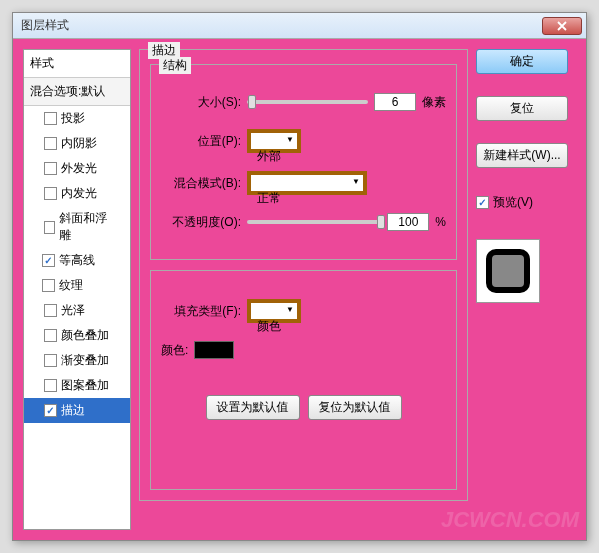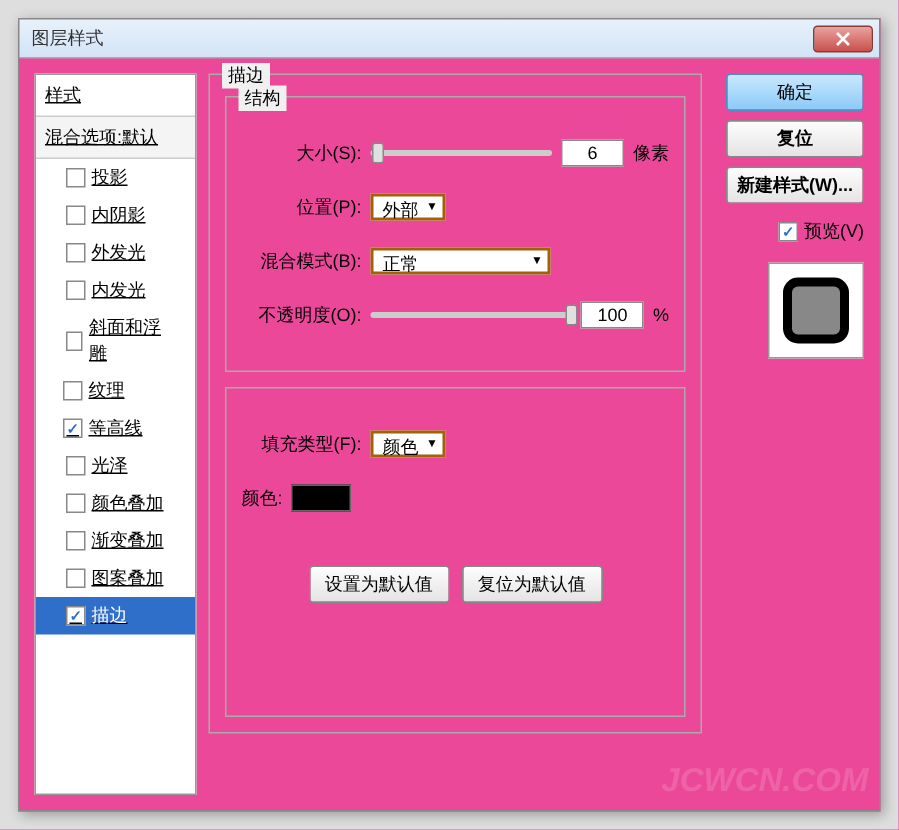--- a/index.html
+++ b/index.html
@@ -2,48 +2,48 @@
 <html><head>
 <meta charset="utf-8">
 <style>
 * { box-sizing: border-box; font-family: "Microsoft YaHei", SimSun, Arial, sans-serif; font-size: 12px; }
 body { margin: 0; background: #dedede; padding: 12px; }
 .dialog { width: 575px; height: 529px; background: #ec4899; border: 1px solid #888; box-shadow: 2px 2px 8px rgba(0,0,0,0.3); }
 .titlebar { height: 26px; background: linear-gradient(#e8f1fb, #d2e4f7); display: flex; align-items: center; padding: 0 4px 0 8px; border-bottom: 1px solid #aaa; }
 .titlebar-text { flex: 1; color: #333; }
 .close-btn { width: 40px; height: 18px; background: linear-gradient(#e9a3a0, #c9514b); border: 1px solid #8a3b36; border-radius: 3px; display: flex; align-items: center; justify-content: center; color: #fff; font-weight: bold; cursor: pointer; }
 .body { display: flex; padding: 10px; gap: 8px; height: calc(100% - 26px); }
-.left-panel { width: 108px; border: 1px solid #999; background: #fff; text-decoration: underline; }
+.left-panel { width: 108px; border: 1px solid #999; background: #fff; }
 .left-header { padding: 5px 6px; border-bottom: 1px solid #ccc; }
 .left-subheader { padding: 5px 6px; background: #f4f4f4; border-bottom: 1px solid #ccc; }
 .style-item { padding: 4px 20px; display: flex; align-items: center; gap: 4px; }
 .style-item.sub { padding-left: 18px; }
 .style-item.selected { background: #2f6fc9; color: #fff; }
 .cb { width: 13px; height: 13px; border: 1px solid #888; background: #fff; display: inline-flex; align-items: center; justify-content: center; font-size: 10px; }
 .cb.checked::after { content: "✓"; color: #2f6fc9; font-weight: bold; }
 .style-item.selected .cb.checked::after { color: #2f6fc9; }
 
 .center-panel { flex: 1; position: relative; }
 .fieldset { border: 1px solid #aaa; padding: 8px 10px 10px; margin-bottom: 8px; position: relative; }
 .fieldset-label { position: absolute; top: -8px; left: 8px; background: #f0f0f0; padding: 0 4px; }
 .inner-fieldset { border: 1px solid #aaa; padding: 10px; margin-top: 6px; position: relative; }
 .row { display: flex; align-items: center; margin: 18px 0; gap: 6px; }
 .row-label { width: 80px; text-align: right; }
 .slider { flex: 1; height: 4px; background: #ccc; position: relative; border-radius: 2px; }
 .slider-thumb { position: absolute; width: 8px; height: 14px; background: #e0e0e0; border: 1px solid #888; border-radius: 2px; top: -5px; transform: translateX(-50%); }
 .num-input { width: 42px; height: 18px; border: 1px solid #888; background: #fff; text-align: center; padding: 1px; }
-.select { border: 2px solid #a16207; background: #fff; padding: 1px 16px 1px 6px; position: relative; display: inline-block; min-width: 50px; height: 18px; }
+.select { border: 4px solid #a16207; background: #fff; padding: 15px 16px 1px 6px; position: relative; display: inline-block; min-width: 50px; height: 18px; }
 .select::after { content: "▼"; position: absolute; right: 3px; top: 2px; font-size: 8px; }
 .color-swatch { width: 40px; height: 18px; background: #000; border: 1px solid #666; display: inline-block; }
 .btn-row { display: flex; gap: 8px; justify-content: center; margin-top: 36px; }
 .btn { padding: 3px 10px; background: linear-gradient(#fdfdfd, #e4e4e4); border: 1px solid #888; border-radius: 3px; cursor: pointer; }
 
-.right-panel { width: 100px; display: flex; flex-direction: column; gap: 6px; align-items: flex-end; }
+.right-panel { width: 100px; display: flex; flex-direction: column; gap: 22px; align-items: flex-start; }
 .btn-primary { width: 92px; padding: 3px 0; background: linear-gradient(#c9e8ff, #8ccaf7); border: 1px solid #4a90c2; border-radius: 3px; text-align: center; cursor: pointer; }
-.btn-side { width: 92px; padding: 3px 0; background: linear-gradient(#fdfdfd, #e4e4e4); border: 1px solid #888; border-radius: 3px; text-align: center; cursor: pointer; font-weight: bold; }
+.btn-side { width: 92px; padding: 3px 0; background: linear-gradient(#fdfdfd, #e4e4e4); border: 1px solid #888; border-radius: 3px; text-align: center; cursor: pointer; }
 .preview-row { display: flex; align-items: center; gap: 4px; margin-top: 4px; }
 .preview-box { width: 64px; height: 64px; background: #fff; border: 1px solid #999; display: flex; align-items: center; justify-content: center; margin-top: 6px; }
 .preview-shape { width: 44px; height: 44px; background: #888; border: 6px solid #000; border-radius: 10px; }
 
 .watermark { position: fixed; bottom: 20px; right: 20px; font-size: 22px; font-weight: bold; color: rgba(255,255,255,0.15); font-style: italic; pointer-events: none; }
 </style>
 </head>
 <body>
 
 <div class="dialog">
@@ -75,26 +75,26 @@
           </div>
           <div class="style-item">
             <span class="cb"></span>
             <span>内发光</span>
           </div>
           <div class="style-item">
             <span class="cb"></span>
             <span>斜面和浮雕</span>
           </div>
           <div class="style-item sub">
+            <span class="cb checked"></span>
+            <span>等高线</span>
+          </div>
+          <div class="style-item sub">
             <span class="cb"></span>
             <span>纹理</span>
-          </div>
-          <div class="style-item sub">
-            <span class="cb checked"></span>
-            <span>等高线</span>
           </div>
           <div class="style-item">
             <span class="cb"></span>
             <span>光泽</span>
           </div>
           <div class="style-item">
             <span class="cb"></span>
             <span>颜色叠加</span>
           </div>
           <div class="style-item">

